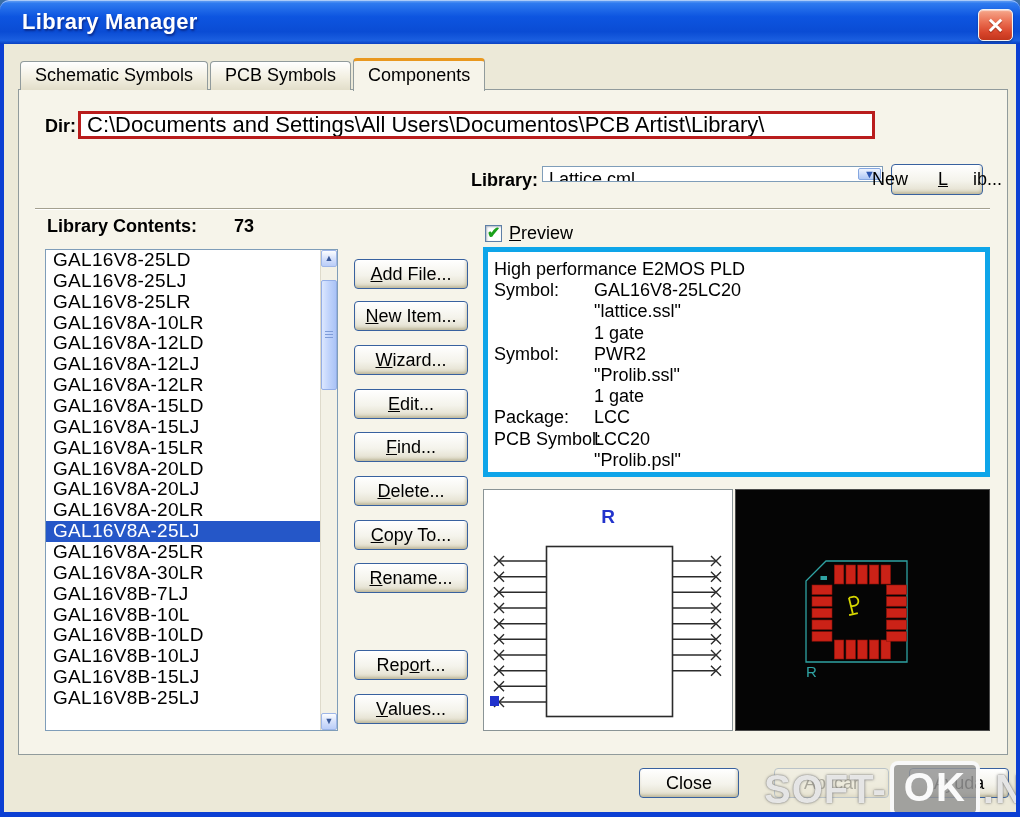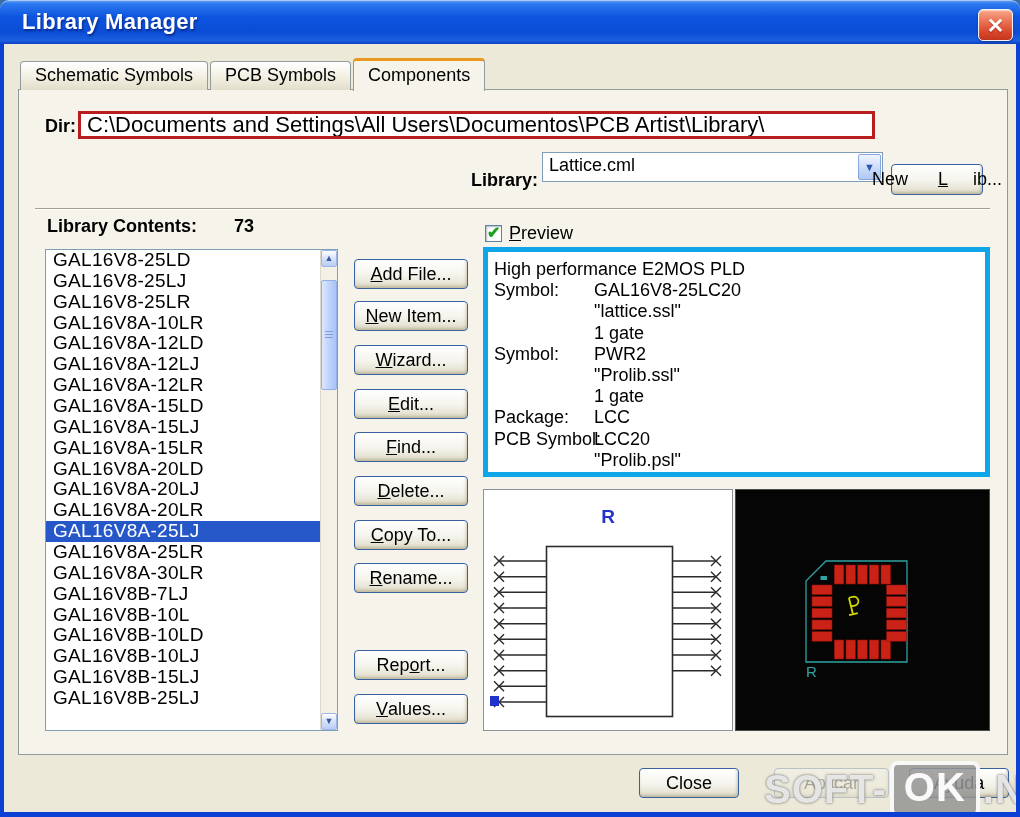--- a/index.html
+++ b/index.html
@@ -39,21 +39,21 @@
   .panel { position:absolute; left:14px; top:45px; width:990px; height:666px;
     background:#F6F4EA; border:1px solid #919B9C; z-index:1; }
 
   .lbl-static { position:absolute; font-size:18px; color:#000;font-weight:bold; }
 
   .textbox { position:absolute; border:3px solid #b91c1c; background:#fff; font-size:22px;
     color:#000; padding:4px 6px; font-family:"Liberation Sans",sans-serif; }
   input.textbox { outline:none; }
 
   
-  .combo { position:absolute; left:523px; top:62px; width:341px; height:30px;
+  .combo { position:absolute; left:523px; top:76px; width:341px; height:16px;
     border:1px solid #7F9DB9; background:#fff; display:flex; cursor:pointer; }
   .combo-text { flex:1; font-size:18px; padding:2px 6px; white-space:nowrap; overflow:hidden; }
   .combo-btn { width:23px; margin:1px; border:1px solid #86A7E0; border-radius:2px;
     background:linear-gradient(180deg,#EFF4FE 0%,#CBDBF9 55%,#AFC8F5 100%);
     display:flex; align-items:center; justify-content:center; }
   .combo-btn span { color:#2C56B0; font-size:11px; line-height:1; }
 
   
   .xp-btn { position:absolute; border:1px solid #38619F; border-radius:4px;
     background:linear-gradient(180deg,#FFFFFF 0%,#F4F3EB 55%,#E0DCC9 100%);

